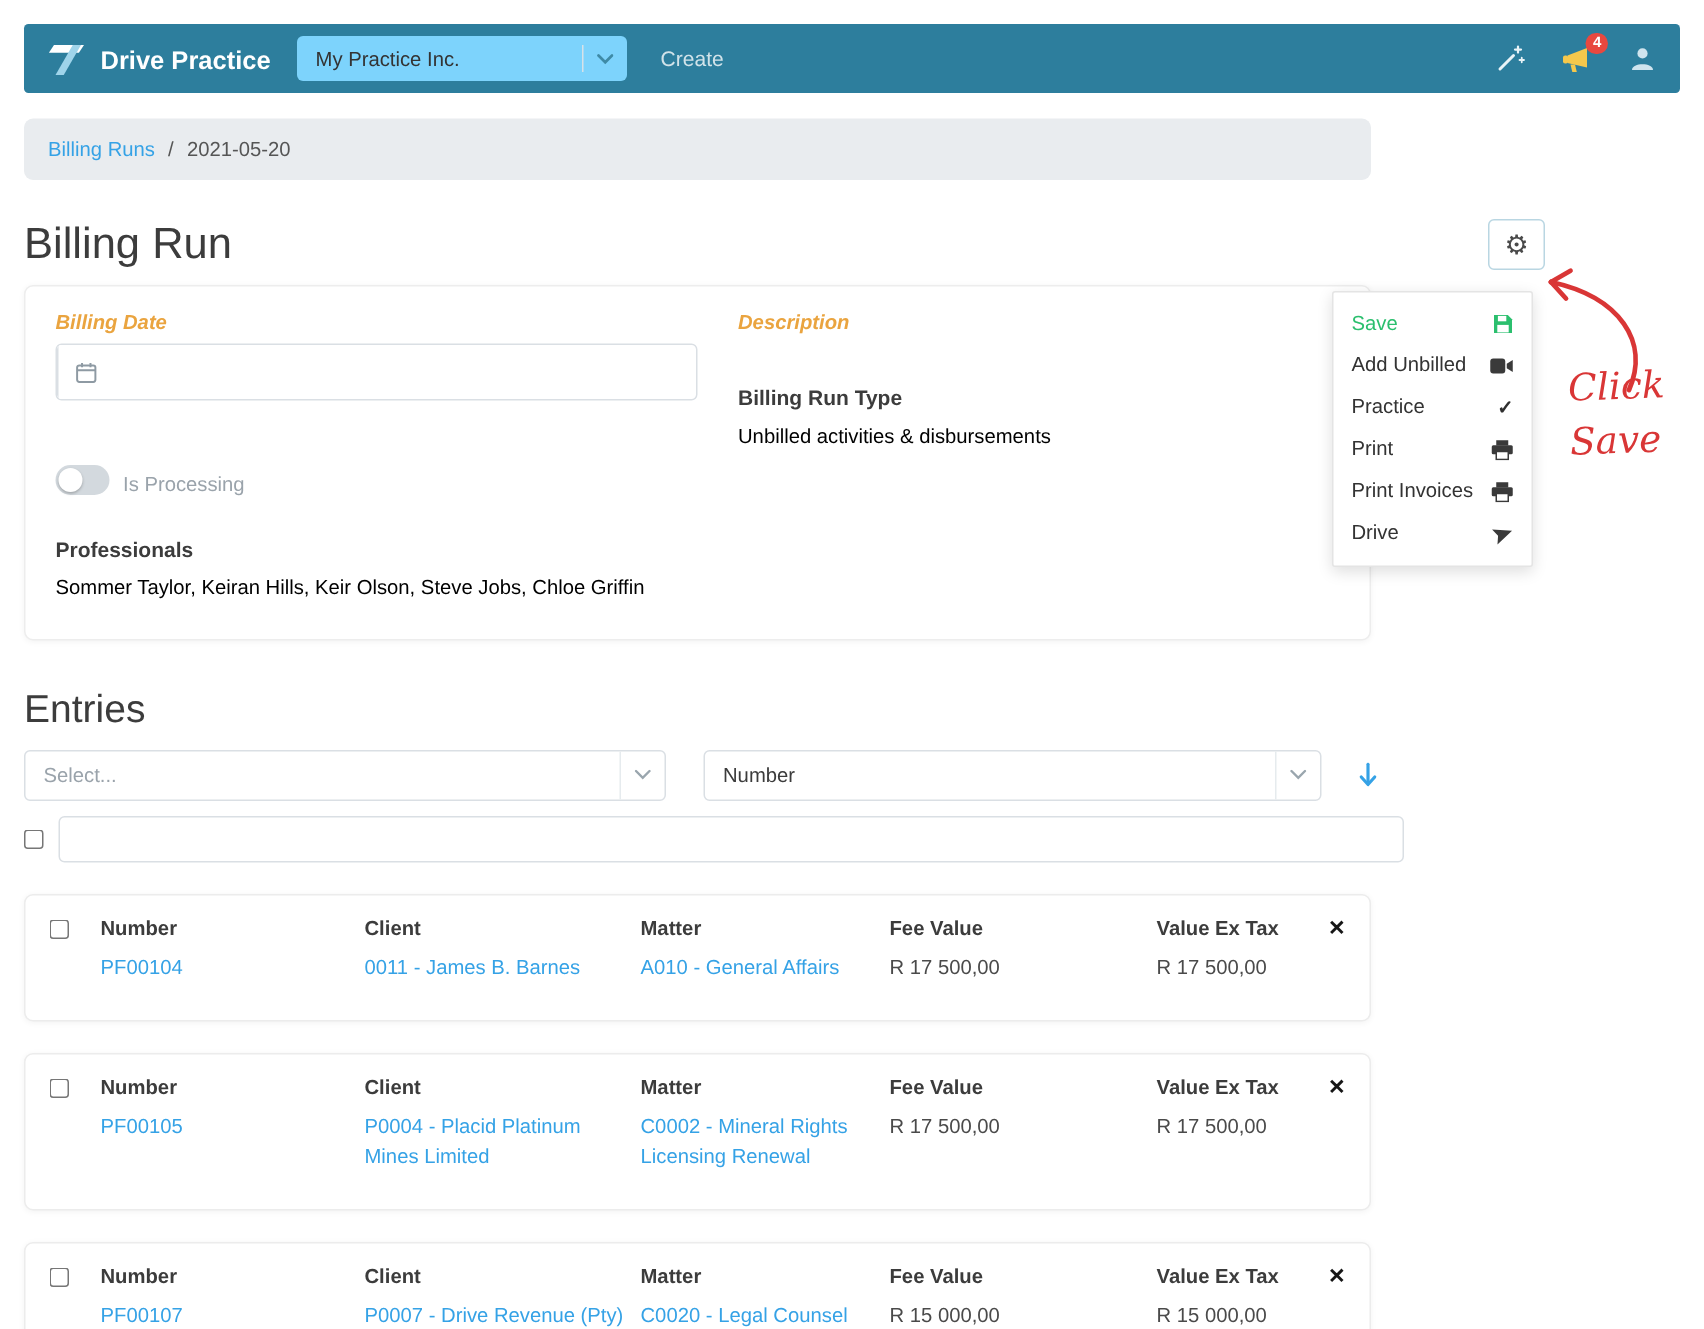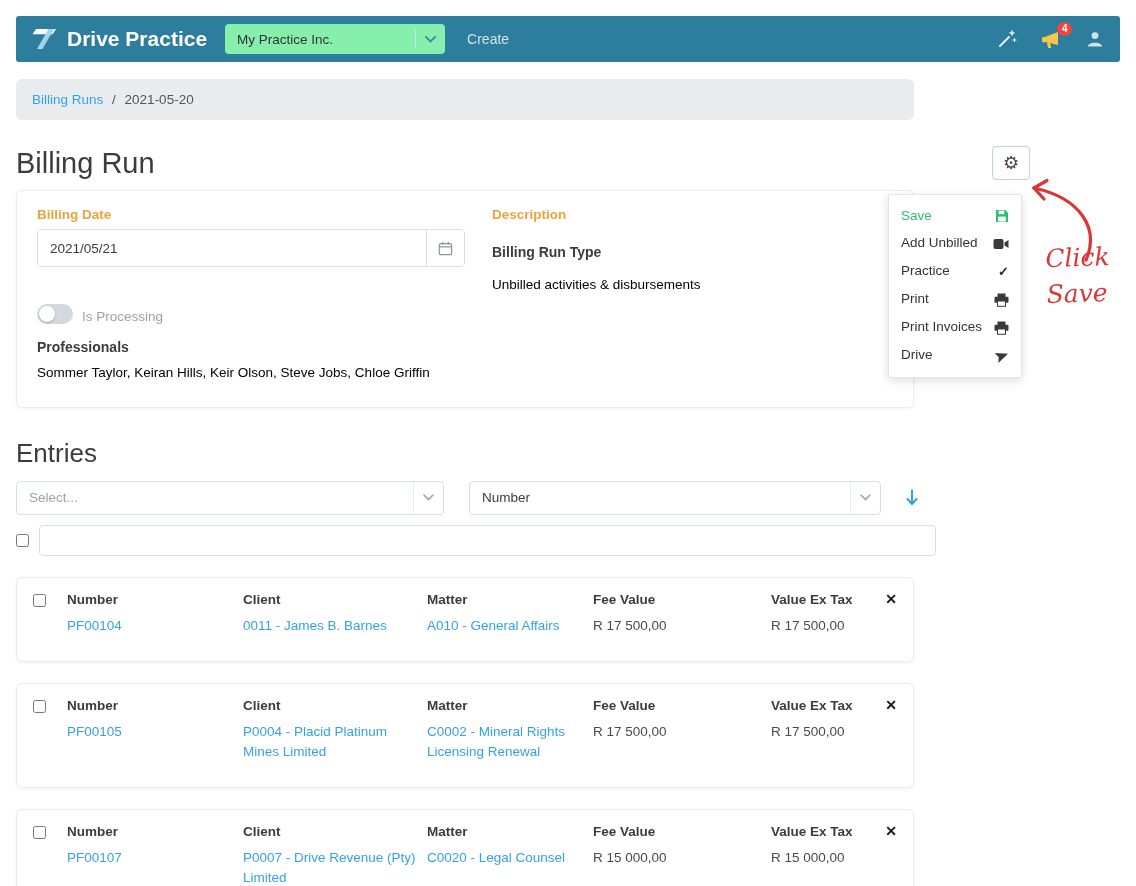--- a/index.html
+++ b/index.html
@@ -11,23 +11,23 @@
     font-family:"Liberation Sans", sans-serif;
     position:relative;
     color:#3c3c3c;
   }
 
   
   .navbar {
     height:46px; background:#2d7e9d; border-radius:3px;
     display:flex; align-items:center; padding:0 16px; gap:10px;
   }
-  .brand { display:flex; align-items:flex-start; gap:9px; color:#fff; font-weight:700; font-size:21px; }
+  .brand { display:flex; align-items:flex-end; gap:9px; color:#fff; font-weight:700; font-size:17px; }
   .practice-select {
-    background:#86efac; border-radius:4px; height:30px; width:220px; margin-left:8px;
+    background:#7dd3fc; border-radius:4px; height:30px; width:220px; margin-left:8px;
     display:flex; align-items:center; justify-content:space-between;
     padding-left:12px; font-size:13.5px; color:#333; cursor:pointer;
   }
   .practice-select .ps-divider { width:1px; height:18px; background:#d7e2e8; margin-left:auto; }
   .practice-select .ps-chev { padding:0 9px; display:flex; align-items:center; }
   .create-label { color:rgba(255,255,255,.78); font-size:14px; margin-left:12px; cursor:pointer; }
   .nav-right { margin-left:auto; display:flex; align-items:center; gap:24px; }
   .nav-icon { display:flex; align-items:center; cursor:pointer; }
   .megaphone-wrap { position:relative; }
   .nav-badge {
@@ -73,29 +73,29 @@
     font-family:"DejaVu Serif", serif; font-style:italic;
     color:#d93636; font-size:25px; line-height:1.45; transform:rotate(-2deg);
   }
 
   
   .card {
     width:898px; background:#fff; border:1px solid #ededed; border-radius:6px;
     box-shadow:0 1px 4px rgba(0,0,0,.05); padding:16px 20px 24px; margin-top:10px;
   }
   .form-grid { display:grid; grid-template-columns:428px 1fr; column-gap:27px; }
-  .field-label { font-size:13.5px; color:#eaa43f; font-weight:600; margin-bottom:7px; }
+  .field-label { font-size:13.5px; color:#eaa43f; font-weight:600; margin-bottom:7px;font-style:italic; }
   .text-input {
     height:38px; width:100%; border:1px solid #dadfe4; border-radius:4px;
     font-size:13.5px; color:#3c3c3c; padding:0 12px; font-family:inherit; outline:none; background:#fff;
   }
   .date-group { display:flex; border:1px solid #dadfe4; border-radius:4px; height:38px; overflow:hidden; background:#fff; }
   .date-group input { border:none; flex:1; padding:0 12px; font-size:13.5px; color:#3c3c3c; font-family:inherit; outline:none; }
   .date-addon { width:38px; border-left:1px solid #dadfe4; display:flex; align-items:center; justify-content:center; cursor:pointer; background:#fff; }
-  .section-label { font-size:14px; font-weight:700; color:#3c3c3c; margin-top:15px; }
+  .section-label { font-size:14px; font-weight:700; color:#3c3c3c; margin-top:28px; }
   .section-value { font-size:13.5px; color:#000000; margin-top:9px; line-height:1.4; }
   .toggle-row { display:flex; align-items:flex-end; gap:9px; margin-top:9px; align-self:end; }
   .toggle { width:36px; height:20px; border-radius:10px; background:#d3d9de; position:relative; cursor:pointer; flex:0 0 auto; }
   .toggle .knob { position:absolute; top:2px; left:2px; width:16px; height:16px; border-radius:50%; background:#fff; box-shadow:0 1px 2px rgba(0,0,0,.25); }
   .toggle-label { color:#9aa3ab; font-size:13.5px; }
   .span2 { grid-column:1 / 3; }
 
   
   .entries-title { font-size:26px; font-weight:500; color:#3c3c3c; margin:30px 0 12px; }
   .filters { display:flex; align-items:center; gap:25px; }
@@ -259,21 +259,20 @@
   <div>Click</div>
   <div>Save</div>
 </div>
 
 <div class="card">
   <div class="form-grid">
     <div class="field-label">Billing Date</div>
     <div class="field-label">Description</div>
 
     <div class="date-group">
-      <input type="text" value="2021/05/21" style="">
       <span class="date-addon">
         <svg width="15" height="15" viewBox="0 0 16 16" fill="none" stroke="#8e9aa3" stroke-width="1.4">
           <rect x="1.5" y="2.8" width="13" height="11.7" rx="1.5"></rect>
           <line x1="1.5" y1="6.2" x2="14.5" y2="6.2"></line>
           <line x1="5" y1="1" x2="5" y2="4"></line>
           <line x1="11" y1="1" x2="11" y2="4"></line>
         </svg>
       </span>
     </div>
 

